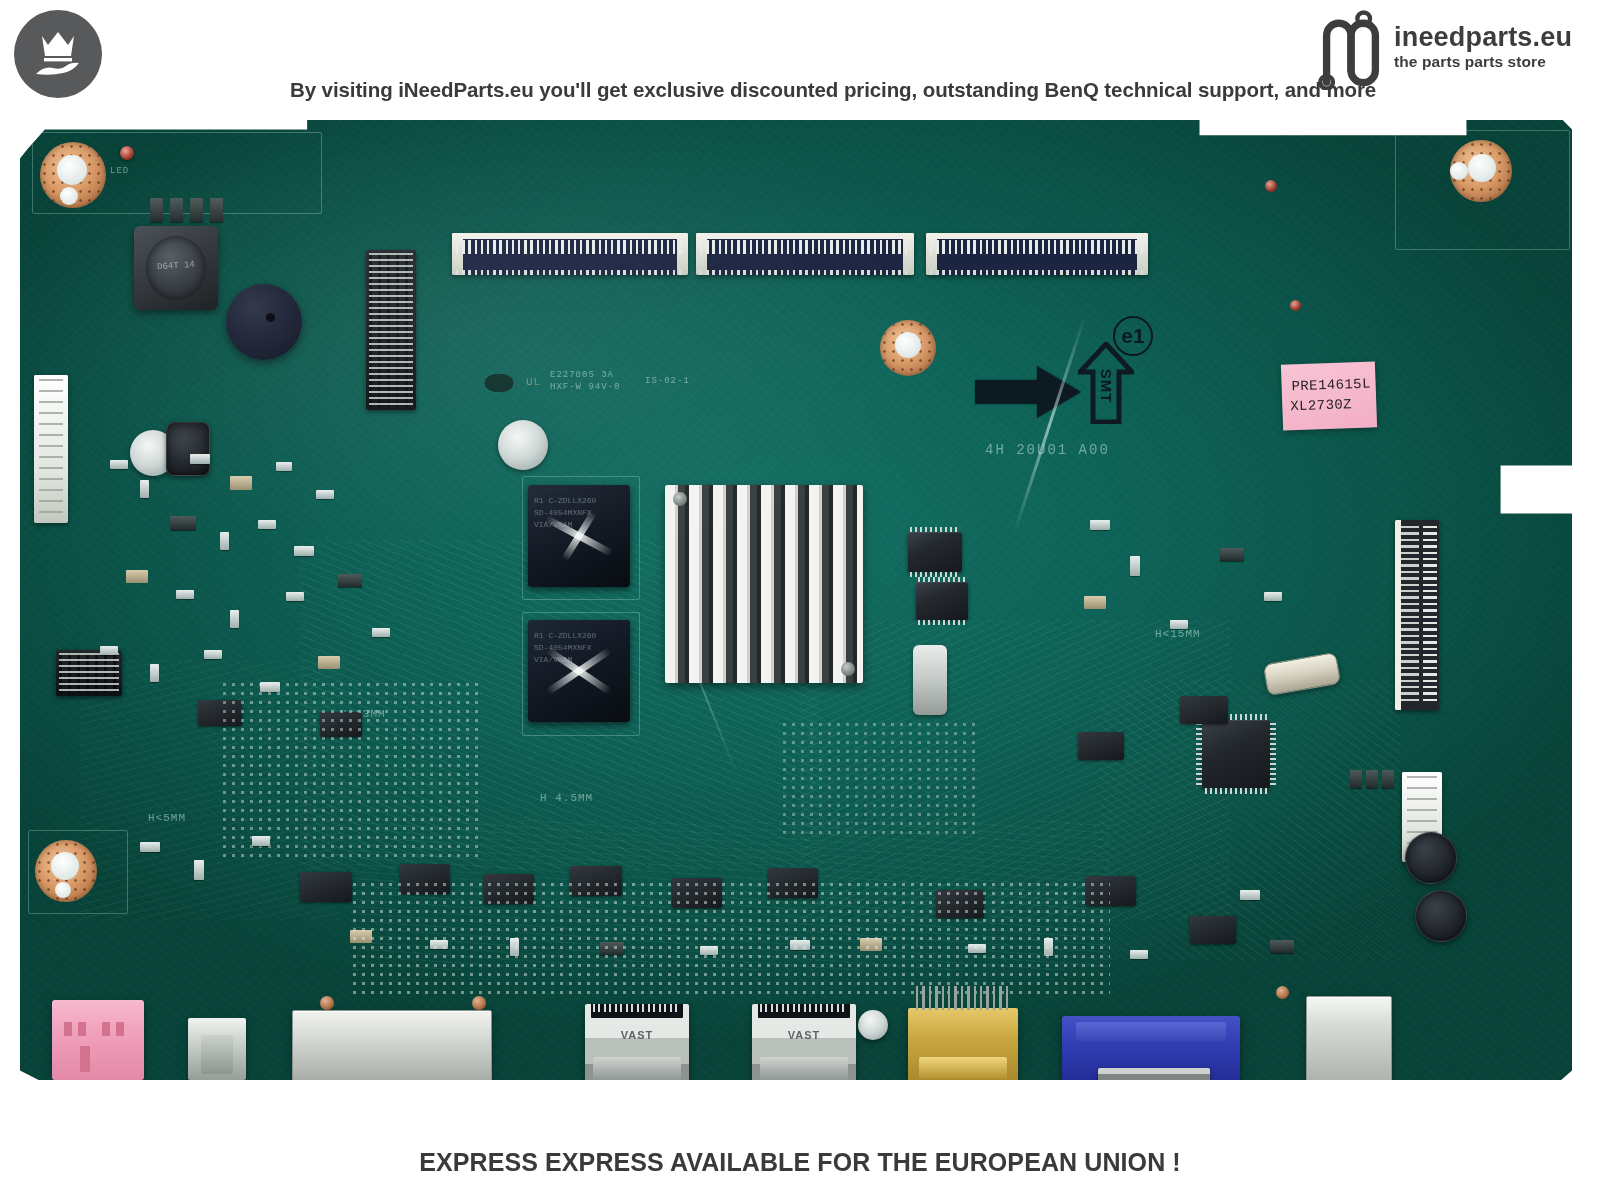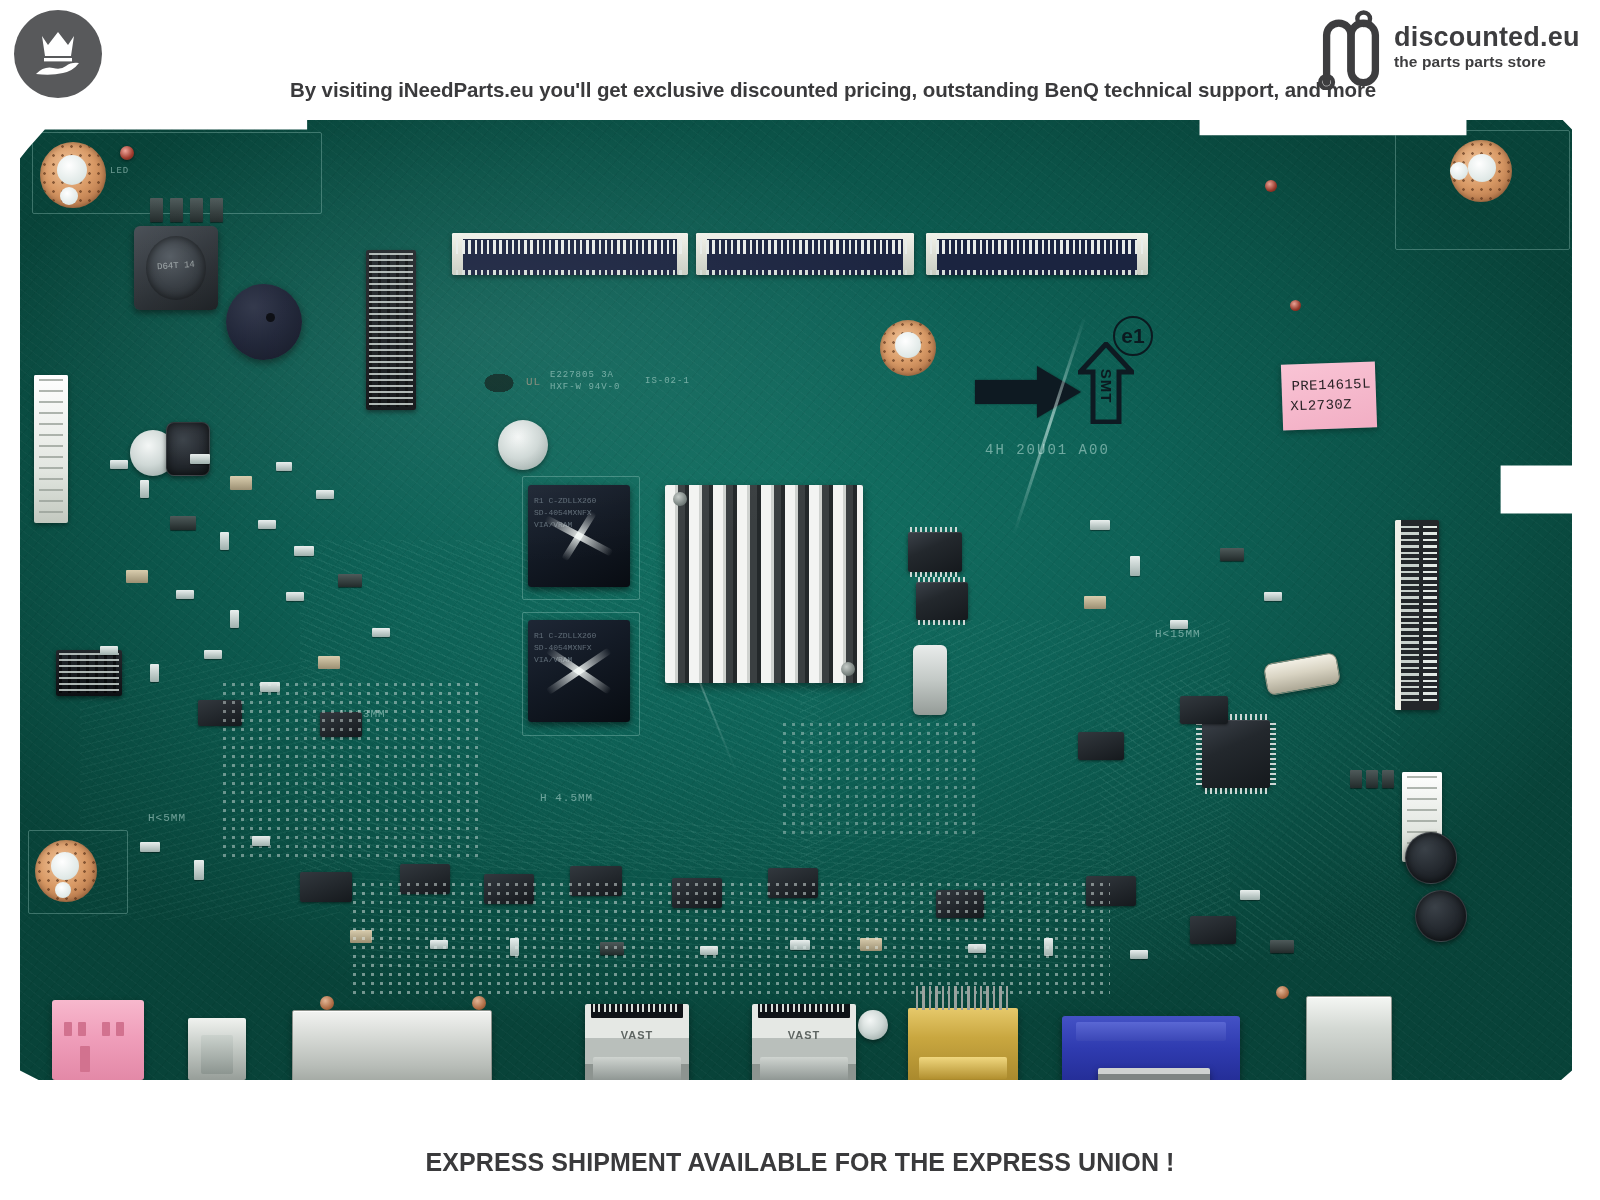--- a/index.html
+++ b/index.html
@@ -360,21 +360,21 @@
     <div class="logo">
       <svg class="logo-mark" viewBox="0 0 78 82" aria-hidden="true">
         <g fill="none" stroke="#3d3d3f" stroke-width="7.5" stroke-linecap="round">
           <path d="M14 74 L14 26 a12.5 12.5 0 0 1 25 0 L39 62"></path>
           <path d="M39 62 L39 26 a12.5 12.5 0 0 1 25 0 L64 62 a12.5 12.5 0 0 1 -25 0"></path>
         </g>
         <circle cx="14" cy="74" r="6.5" fill="none" stroke="#3d3d3f" stroke-width="4.5"></circle>
         <circle cx="52" cy="9" r="6.5" fill="none" stroke="#3d3d3f" stroke-width="4.5"></circle>
       </svg>
       <div class="logo-text-wrap">
-        <div class="logo-title">discounted.eu</div>
+        <div class="logo-title">ineedparts.eu</div>
         <div class="logo-sub">the parts parts store</div>
       </div>
     </div>
   </div>
 
   <div class="pcb-stage">
     <div class="pcb">
       <div class="pcb-weave"></div>
 
       <div class="a trace-fan" style="left:280px;top:420px;width:520px;height:330px;--ang:22deg;opacity:.55"></div>
@@ -656,15 +656,15 @@
       <div class="a usb-a" style="left:1286px;top:876px;width:86px;height:92px;"></div>
 
       <div class="a" style="left:300px;top:876px;width:14px;height:14px;border-radius:50%;background:radial-gradient(circle at 38% 34%,#e3b695,#a9673f 65%,#6c3c22)"></div>
       <div class="a" style="left:452px;top:876px;width:14px;height:14px;border-radius:50%;background:radial-gradient(circle at 38% 34%,#e3b695,#a9673f 65%,#6c3c22)"></div>
       <div class="a" style="left:1256px;top:866px;width:13px;height:13px;border-radius:50%;background:radial-gradient(circle at 38% 34%,#e3b695,#a9673f 65%,#6c3c22)"></div>
 
       <div class="pcb-sheen"></div>
     </div>
   </div>
 
-  <div class="footer-text">EXPRESS SHIPMENT AVAILABLE FOR THE EXPRESS UNION !</div>
+  <div class="footer-text">EXPRESS EXPRESS AVAILABLE FOR THE EUROPEAN UNION !</div>
 
 </div>
 
 </body></html>

